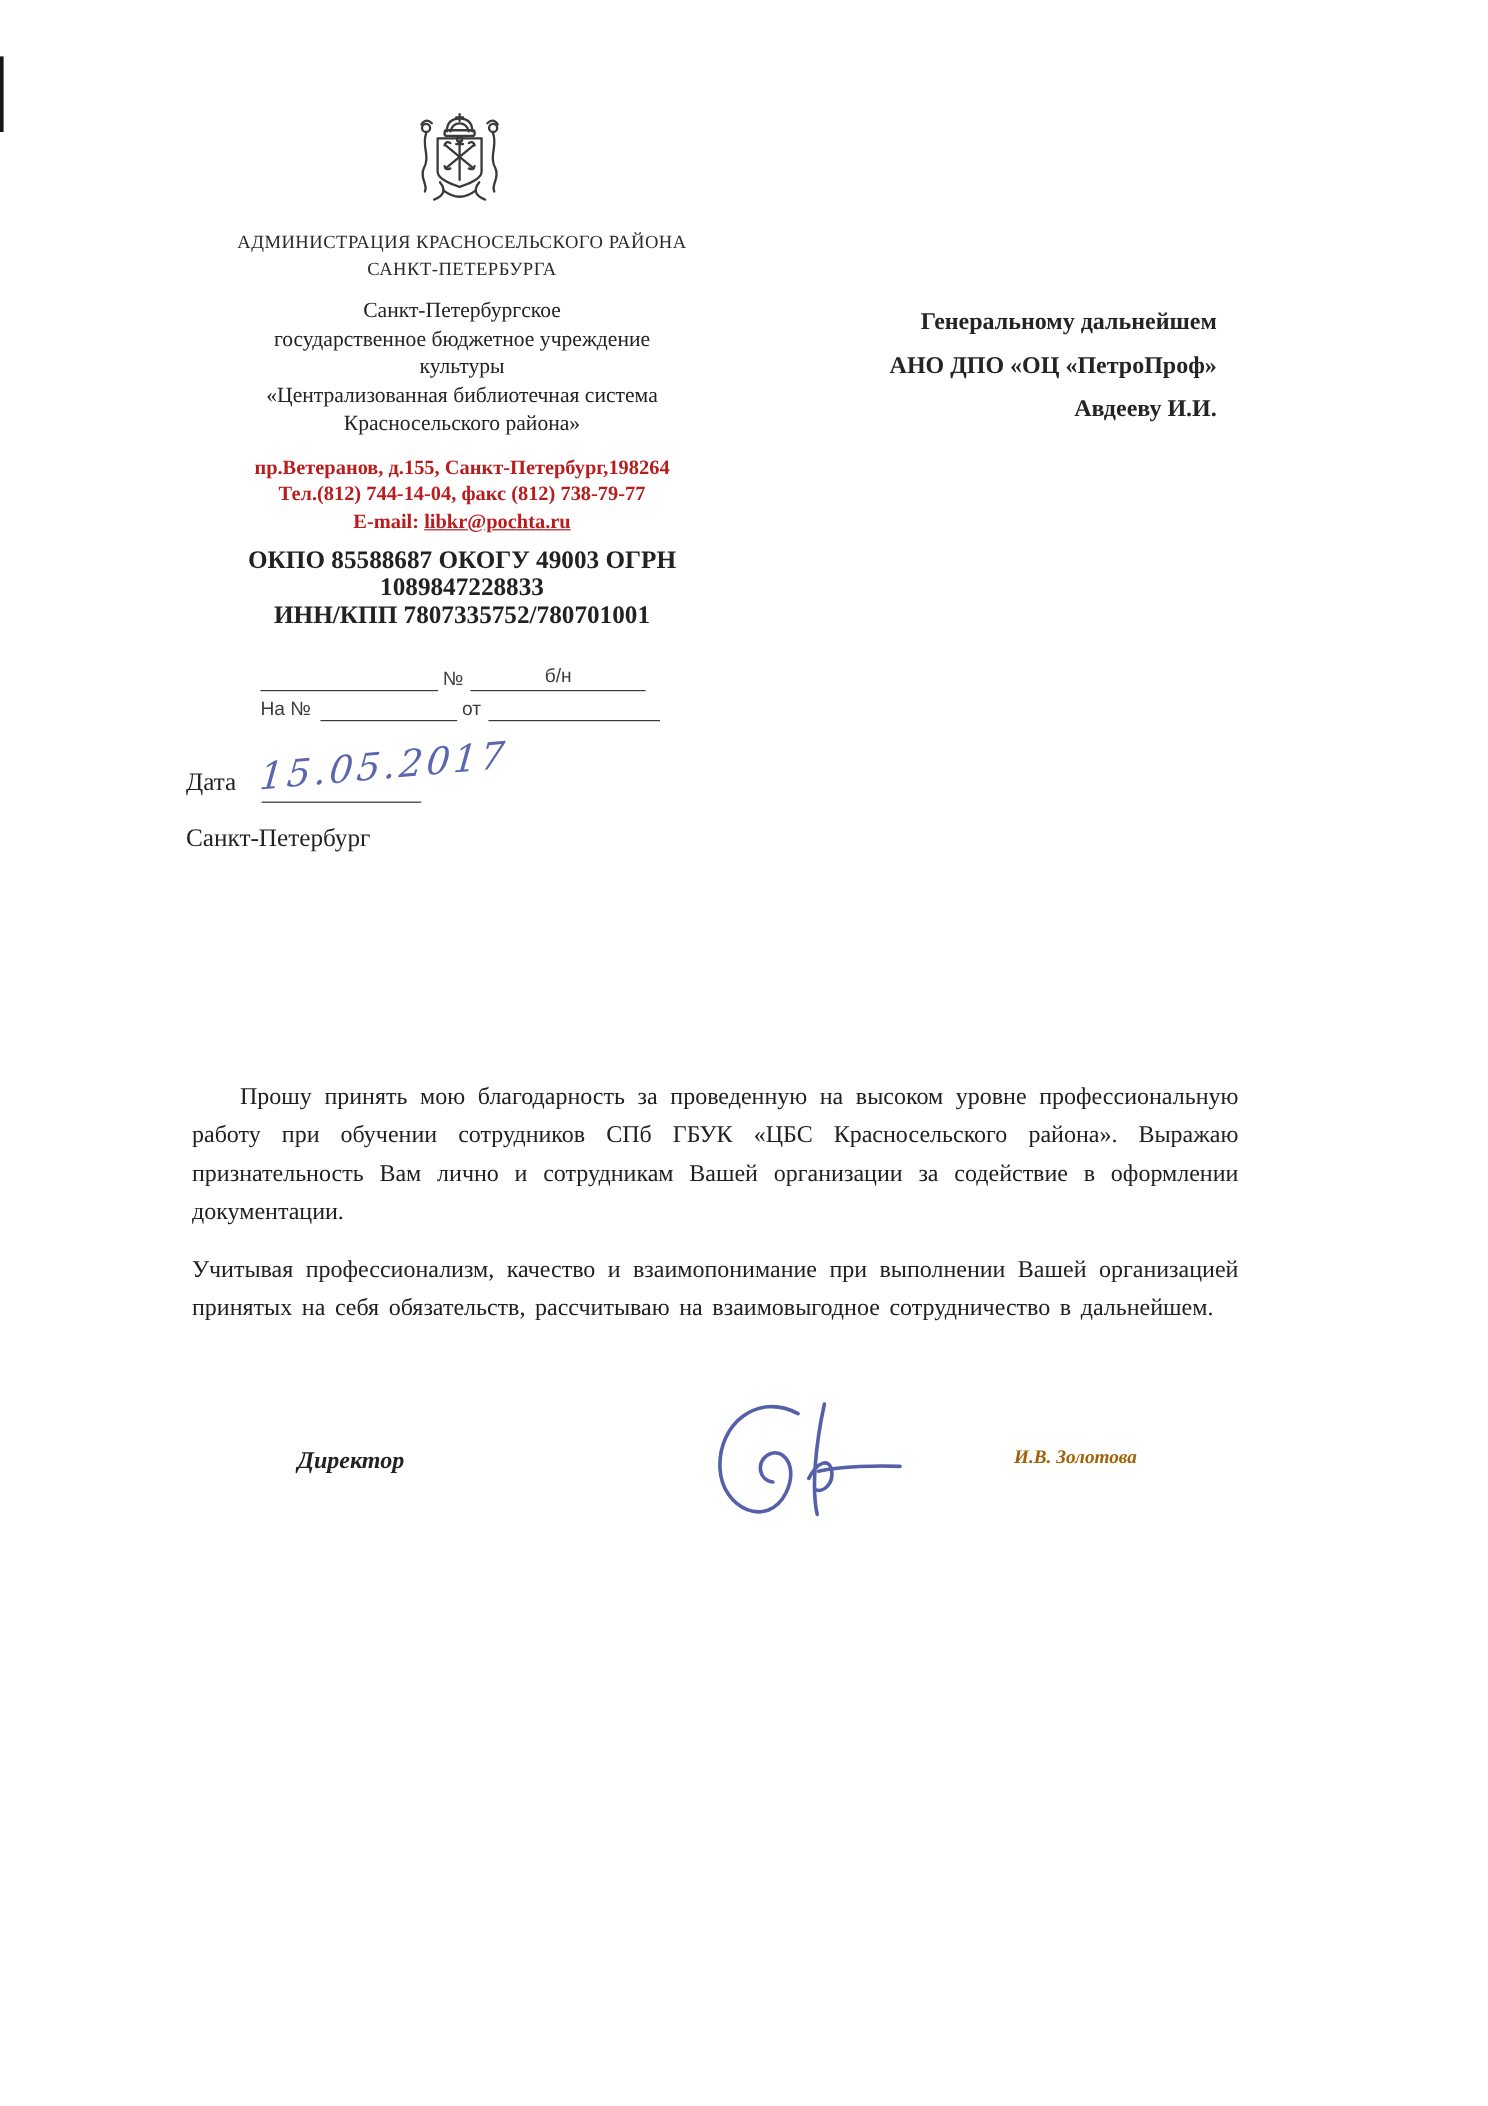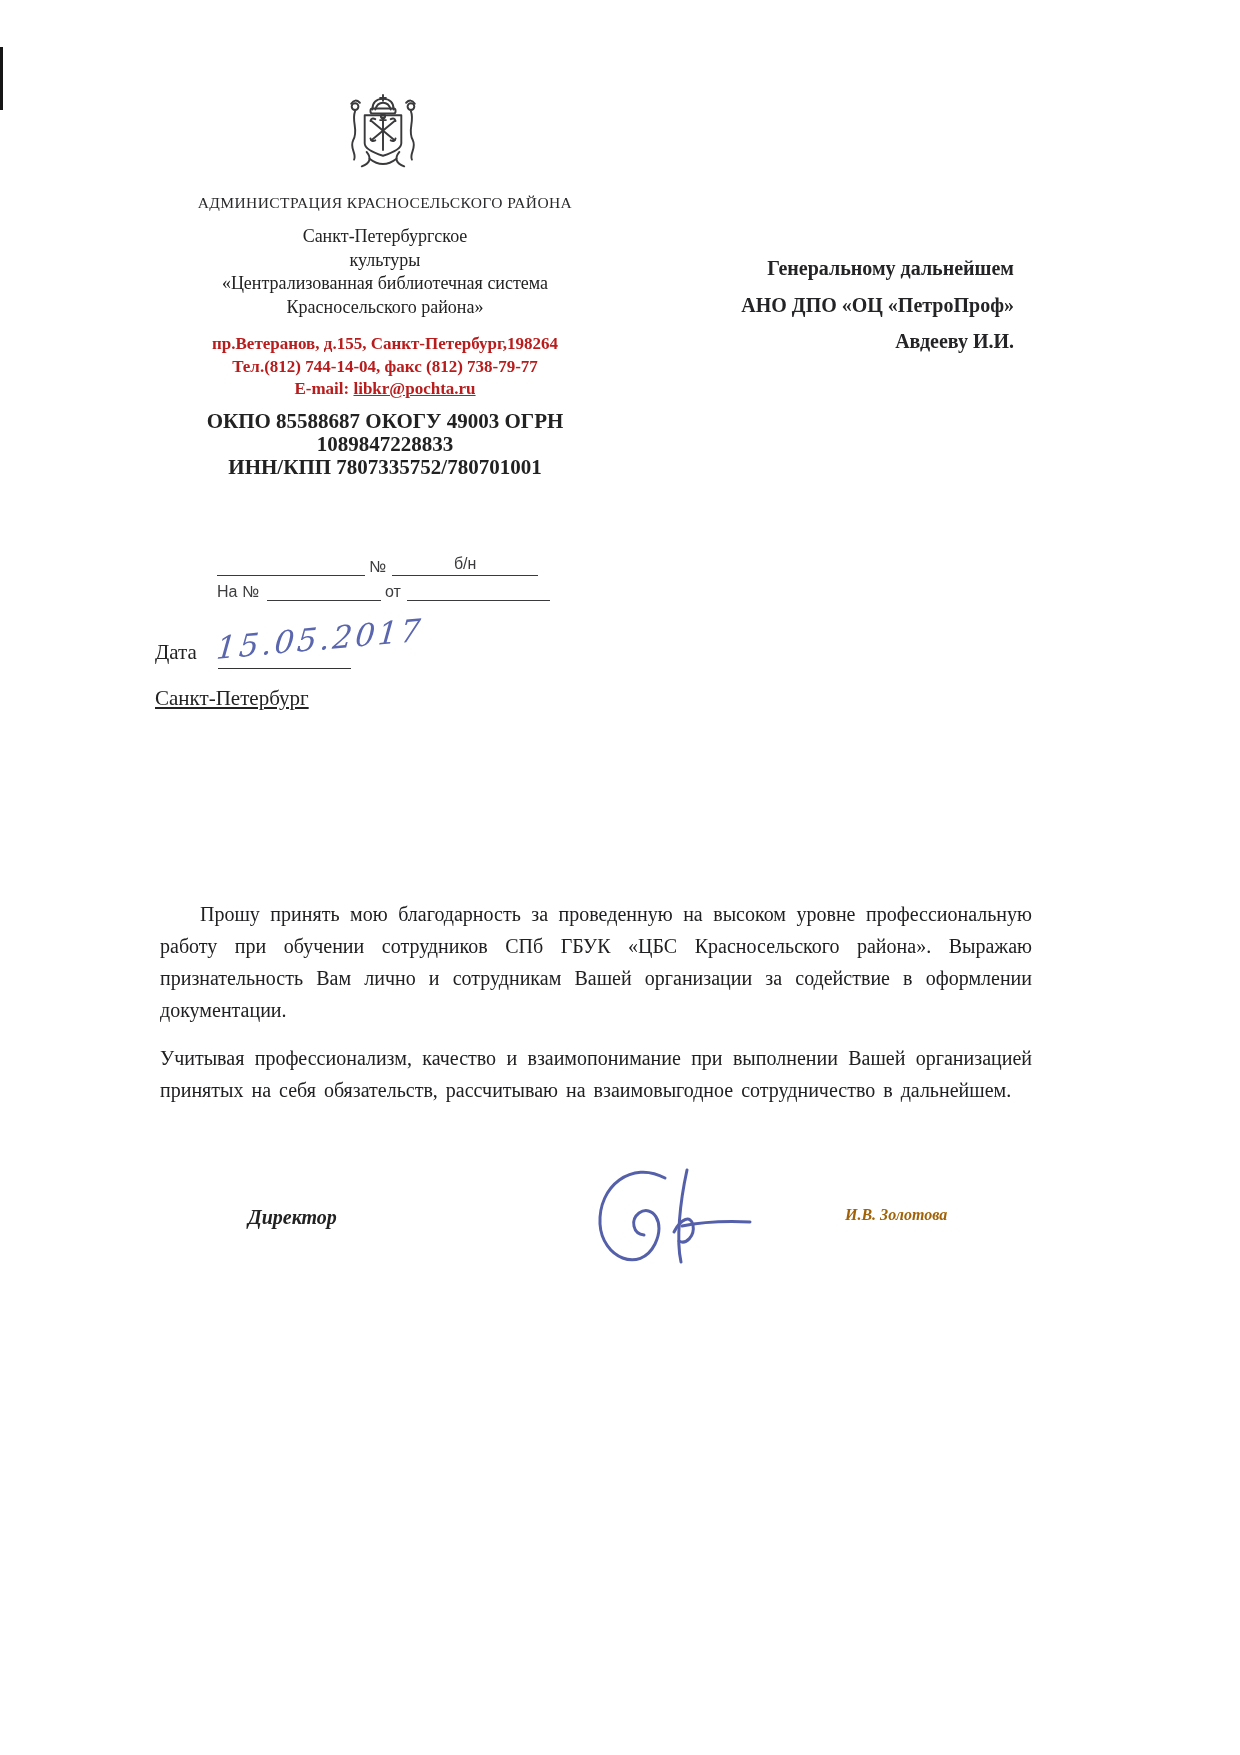--- a/index.html
+++ b/index.html
@@ -45,21 +45,21 @@
   
   .date-row{position:absolute;left:155px;top:630px;width:520px;}
   .date-label{font-size:21px;color:#222;display:inline-block;vertical-align:baseline;}
   .date-hand{
     display:inline-block;margin-left:14px;
     font-family:"DejaVu Serif", serif;font-style:italic;
     font-size:31px;color:#5a66ae;letter-spacing:3px;
     transform:rotate(-5deg) skewX(-10deg);transform-origin:left bottom;
   }
   .date-uline{position:absolute;left:63px;top:38px;width:133px;border-bottom:1.8px solid #333;}
-  .city{position:absolute;left:155px;top:686px;font-size:21px;color:#222;text-decoration:underline;}
+  .city{position:absolute;left:155px;top:686px;font-size:21px;color:#222;}
 
   
   .salutation{position:absolute;left:155px;top:822px;width:872px;text-align:center;
     font-size:20px;font-weight:bold;color:#222;}
   .para{position:absolute;left:160px;width:872px;font-size:20px;line-height:32px;
     text-align:justify;color:#202022;}
   .para-1{top:878px;text-indent:40px;word-spacing:4px;}
   .para-2{top:1022px;word-spacing:3px;}
 
   
@@ -97,23 +97,25 @@
       <path d="M22 14 Q26 8 31 13 M79 13 Q84 8 88 14"></path>
 
       <path d="M38 64 Q46 74 33 79 M72 64 Q64 74 77 79"></path>
       <path d="M41 71 Q55 82 69 71"></path>
     </svg>
   </div>
 
   <div class="lh">
     <div class="lh-admin">
       <div>АДМИНИСТРАЦИЯ КРАСНОСЕЛЬСКОГО РАЙОНА</div>
+      <div>САНКТ-ПЕТЕРБУРГА</div>
     </div>
     <div class="lh-org">
       <div>Санкт-Петербургское</div>
+      <div>государственное бюджетное учреждение</div>
       <div>культуры</div>
       <div>«Централизованная библиотечная система</div>
       <div>Красносельского района»</div>
     </div>
     <div class="lh-addr">
       <div>пр.Ветеранов, д.155, Санкт-Петербург,198264</div>
       <div>Тел.(812) 744-14-04, факс (812) 738-79-77</div>
       <div>
         <span>E-mail:</span>
         <span class="email-val">libkr@pochta.ru</span>

